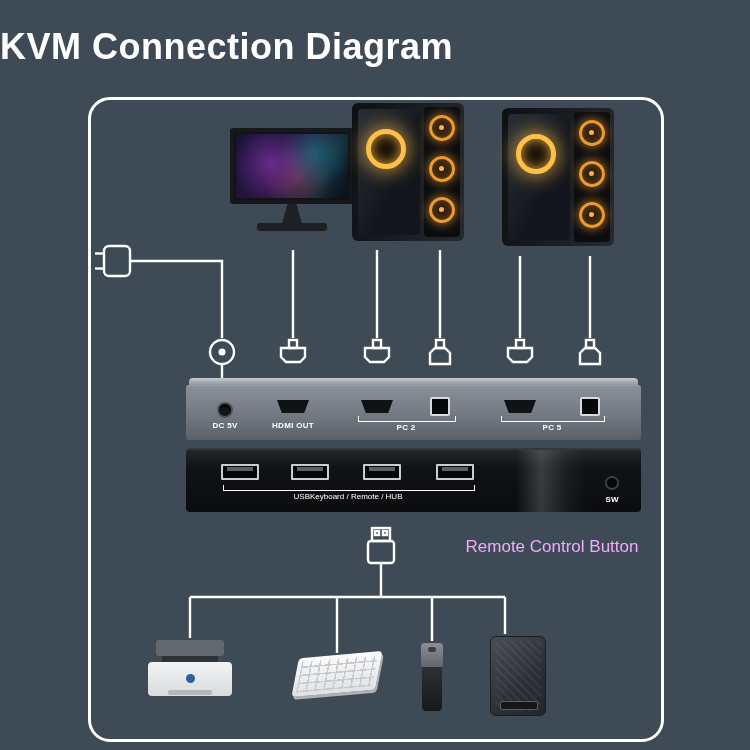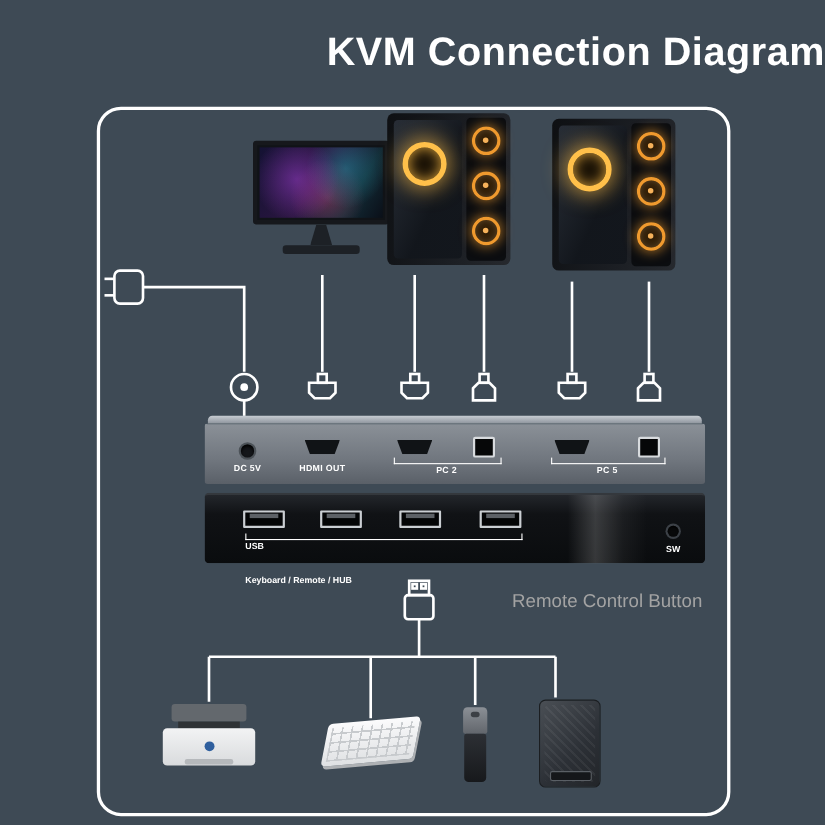--- a/index.html
+++ b/index.html
@@ -5,21 +5,21 @@
   html,body{margin:0;padding:0;}
   .canvas{
     position:relative;width:750px;height:750px;overflow:hidden;
     background:var(--bg,#3E4A55);
     font-family:"Liberation Sans",sans-serif;
     color:#fff;
   }
   .abs{position:absolute;}
   
   .title{
-    position:absolute;top:26px;left:0;width:750px;text-align:right;
+    position:absolute;top:26px;left:0;width:750px;text-align:left;
     font-size:36px;font-weight:800;letter-spacing:.5px;color:#fff;
   }
   
   .frame{
     position:absolute;left:88px;top:97px;width:570px;height:639px;
     border:3px solid #fff;border-radius:22px;z-index:1;
   }
   
   .wires{position:absolute;left:0;top:0;z-index:3;pointer-events:none;color:var(--wire,#fff);}
   .wires path,.wires rect,.wires line,.wires circle{stroke:currentColor;stroke-width:2.4;fill:none;}
@@ -55,24 +55,24 @@
   .port-dc{left:33px;top:26px;width:12px;height:12px;border-radius:50%;background:#14161a;box-shadow:inset 0 2px 3px #000,0 0 0 2px #4c5258;}
   .hdmi-f{width:32px;height:13px;background:#101316;clip-path:polygon(0 0,100% 0,85% 100%,15% 100%);}
   .usbb-f{width:16px;height:15px;background:#060708;border:2px solid #d8dbde;border-radius:2px;}
   .rear-label{color:#fff;font-size:8px;font-weight:bold;letter-spacing:.3px;text-align:center;}
   .bracket{border-left:1.5px solid #fff;border-right:1.5px solid #fff;border-bottom:1.5px solid #fff;height:5px;}
   
   .front{left:186px;top:448px;width:455px;height:64px;background:linear-gradient(180deg,#23262b 0%,#101215 28%,#0a0c0e 100%);border-radius:4px;z-index:2;border-top:2px solid #34383d;box-sizing:border-box;}
   .front-sheen{left:330px;top:0;width:72px;height:100%;background:linear-gradient(90deg,rgba(255,255,255,0) 0%,rgba(255,255,255,.18) 35%,rgba(255,255,255,.05) 70%,transparent);}
   .usba-f{width:34px;height:12px;background:#040506;border:2px solid #caced2;border-radius:1px;top:14px;}
   .usba-f::after{content:'';position:absolute;left:4px;right:4px;top:1px;height:4px;background:#5d6166;}
-  .front-label{left:37px;top:42px;width:250px;display:flex;justify-content:center;gap:22px;font-size:8px;font-weight:bold;color:#fff;flex-direction:column;}
+  .front-label{left:37px;top:42px;width:250px;display:flex;justify-content:center;gap:0;font-size:8px;font-weight:normal;color:#fff;}
   .sw-btn{left:421px;top:28px;width:10px;height:10px;border-radius:50%;background:#08090a;box-shadow:0 0 0 2px #3c4147,inset 0 1px 2px #000;}
   .sw-label{left:401px;top:45px;width:50px;text-align:center;font-size:8px;font-weight:bold;color:#fff;}
-  .remote-label{left:427px;top:537px;width:250px;text-align:center;font-size:17px;font-weight:500;color:#a3a3a3;z-index:2;}
+  .remote-label{left:427px;top:537px;width:250px;text-align:center;font-size:17px;font-weight:500;color:#f0abfc;z-index:2;}
   
   .printer{left:148px;top:640px;width:84px;height:62px;z-index:2;}
   .printer-top{left:8px;top:0;width:68px;height:16px;background:#63686d;border-radius:3px;}
   .printer-slot{left:14px;top:16px;width:56px;height:6px;background:#2e3235;}
   .printer-body{left:0;top:22px;width:84px;height:34px;background:linear-gradient(#f2f3f4,#d9dbdd);border-radius:4px;}
   .printer-logo{left:38px;top:34px;width:9px;height:9px;border-radius:50%;background:#2f5f9e;}
   .printer-tray{left:20px;top:50px;width:44px;height:5px;background:#b5b8bb;border-radius:2px;}
   .keyboard{left:295px;top:655px;width:84px;height:38px;background:linear-gradient(#fbfbfc,#dfe1e3);border-radius:4px;transform:rotate(-5deg) skewX(-16deg);box-shadow:2px 3px 0 #aeb1b4;z-index:2;}
   .keys{position:absolute;inset:4px;
     background-image:repeating-linear-gradient(0deg,#c7cacd 0 1.5px,transparent 1.5px 8px),

